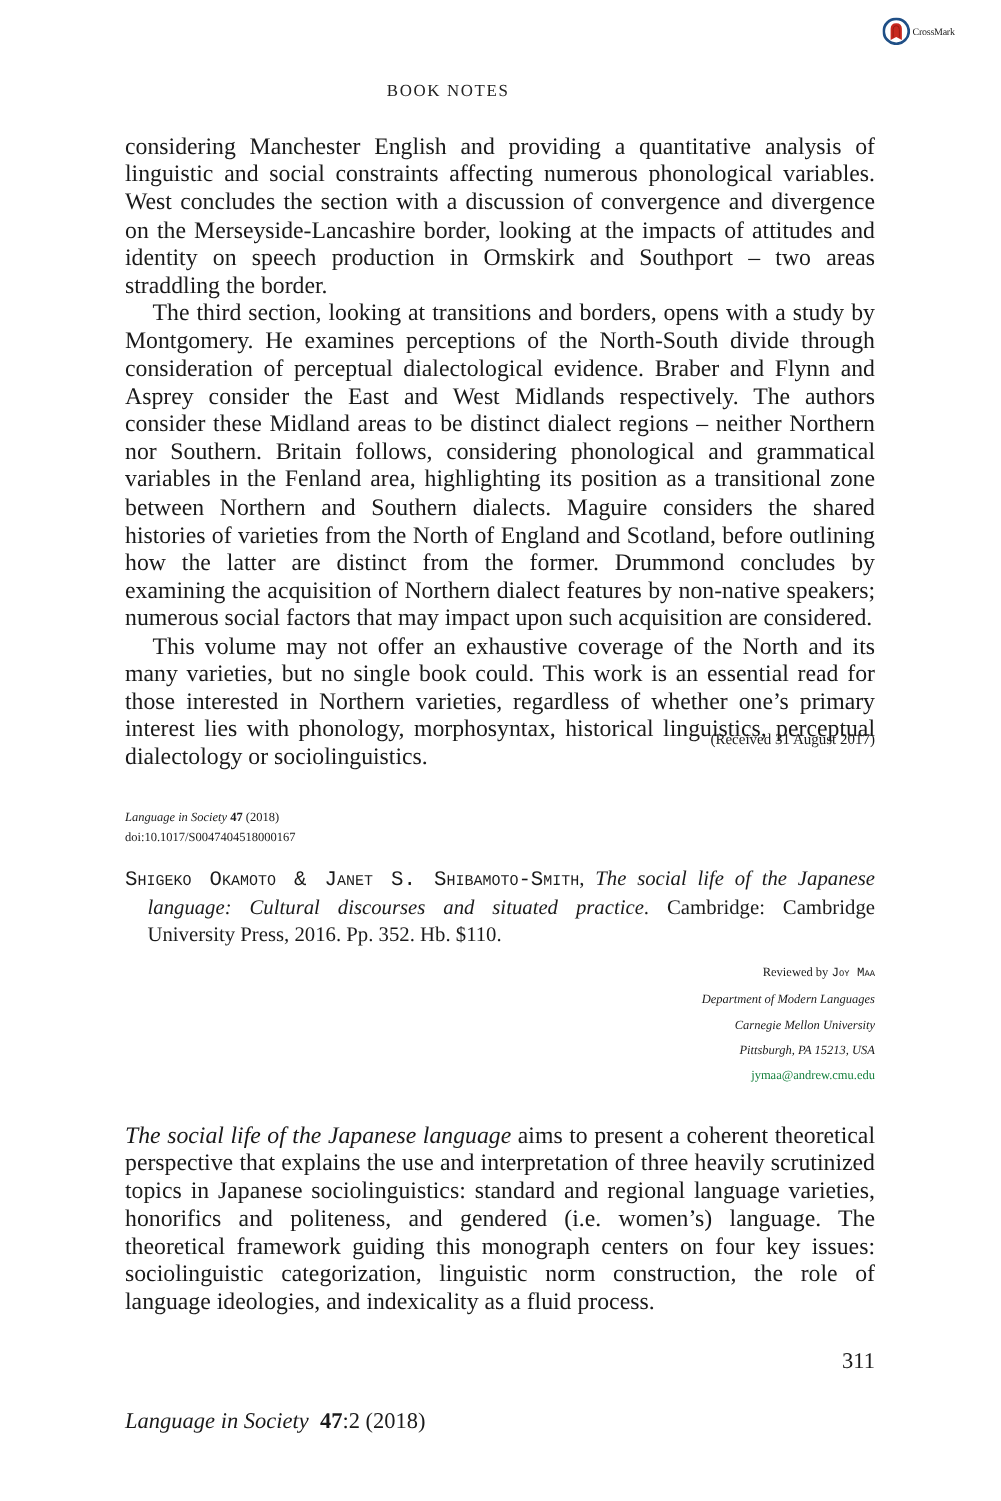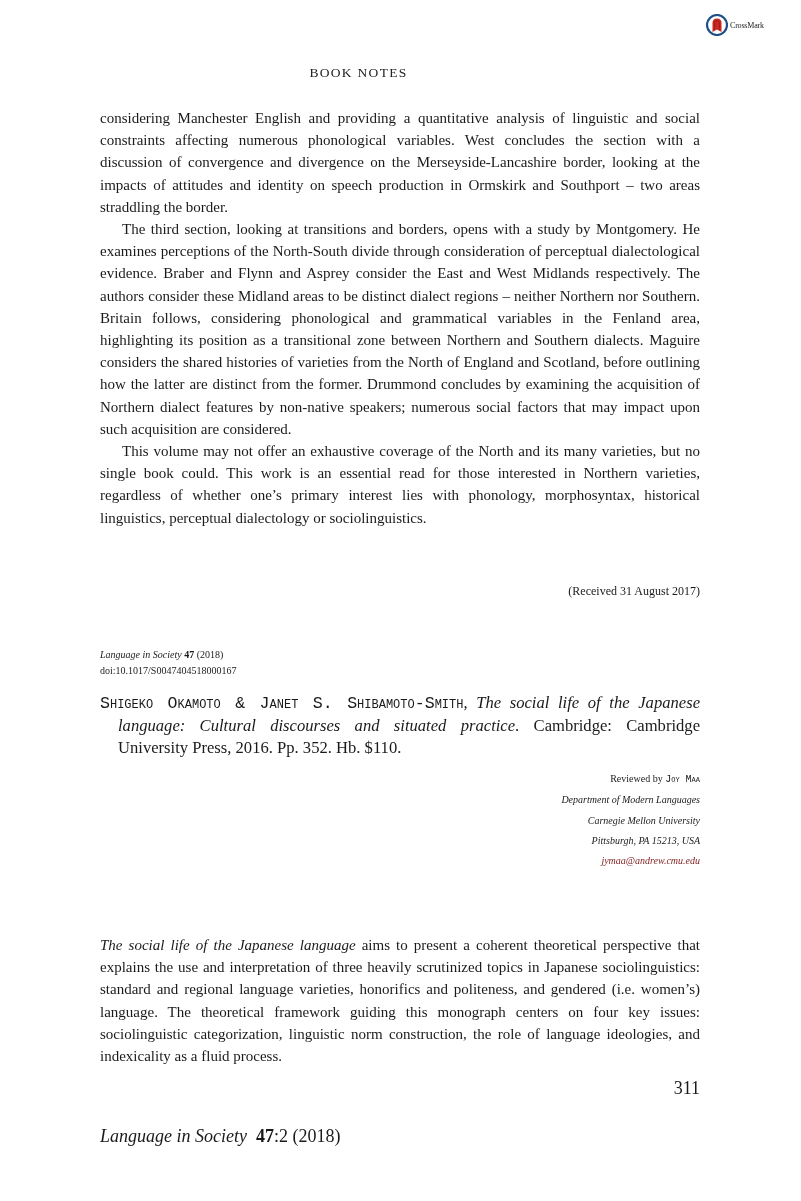--- a/index.html
+++ b/index.html
@@ -15,21 +15,21 @@
   .crossmark .cm-label {
     font-family: "Liberation Serif", serif; font-size: 8px; font-weight: normal; color: #222;
     letter-spacing: -0.2px;
   }
   .running-head {
     position: absolute; top: 65px; left: 0; width: 717px; text-align: center;
     font-size: 13.5px; letter-spacing: 1.3px; color: #222;
   }
   .textblock {
     position: absolute; left: 100px; width: 600px;
-    font-size: 15px; line-height: 22.2px; text-align: justify;
+    font-size: 19px; line-height: 22.2px; text-align: justify;
   }
   .textblock p { margin: 0; }
   .indent { text-indent: 22px; }
   .received {
     position: absolute; top: 584px; right: 101px; font-size: 12px; text-align: right;
   }
   .journal-meta {
     position: absolute; top: 647px; left: 100px; font-size: 10px; line-height: 15.5px;
   }
   .journal-meta .it { font-style: italic; }
@@ -38,21 +38,21 @@
     position: absolute; top: 692px; left: 100px; width: 600px;
     font-size: 16.6px; line-height: 22.2px; text-align: justify;
     padding-left: 18px; text-indent: -18px; box-sizing: border-box;
   }
   .sc { font-variant: small-caps; font-family: Liberation Mono, monospace; }
   .it { font-style: italic; }
   .reviewer {
     position: absolute; top: 769px; right: 101px; text-align: right;
     font-size: 10px; line-height: 20.3px;
   }
-  .reviewer a { color: #7f1d1d; text-decoration: none; font-style: italic; }
+  .reviewer a { color: #15803d; text-decoration: none; }
   .footer-left {
     position: absolute; top: 1126px; left: 100px; font-size: 18px;
   }
   .footer-left .b { font-weight: bold; }
   .page-number {
     position: absolute; top: 1078px; right: 101px; font-size: 18px; font-family: Liberation Serif, serif;
   }
 </style>
 </head>
 <body>
@@ -90,21 +90,21 @@
 </div>
 
 <div class="reviewer">
   <div><span>Reviewed by </span><span class="sc">Joy Maa</span></div>
   <div class="it">Department of Modern Languages</div>
   <div class="it">Carnegie Mellon University</div>
   <div class="it">Pittsburgh, PA 15213, USA</div>
   <div><a href="#">jymaa@andrew.cmu.edu</a></div>
 </div>
 
-<div class="textblock" style="top:934px;">
+<div class="textblock" style="top:898px;">
   <p><span class="it">The social life of the Japanese language</span><span> aims to present a coherent theoretical perspective that explains the use and interpretation of three heavily scrutinized topics in Japanese sociolinguistics: standard and regional language varieties, honorifics and politeness, and gendered (i.e. women’s) language. The theoretical framework guiding this monograph centers on four key issues: sociolinguistic categorization, linguistic norm construction, the role of language ideologies, and indexicality as a fluid process.</span></p>
 </div>
 
 <div class="footer-left">
   <span class="it">Language in Society</span>&nbsp;
   <span class="b">47</span><span>:2 (2018)</span>
 </div>
 
 <div class="page-number">311</div>
 

